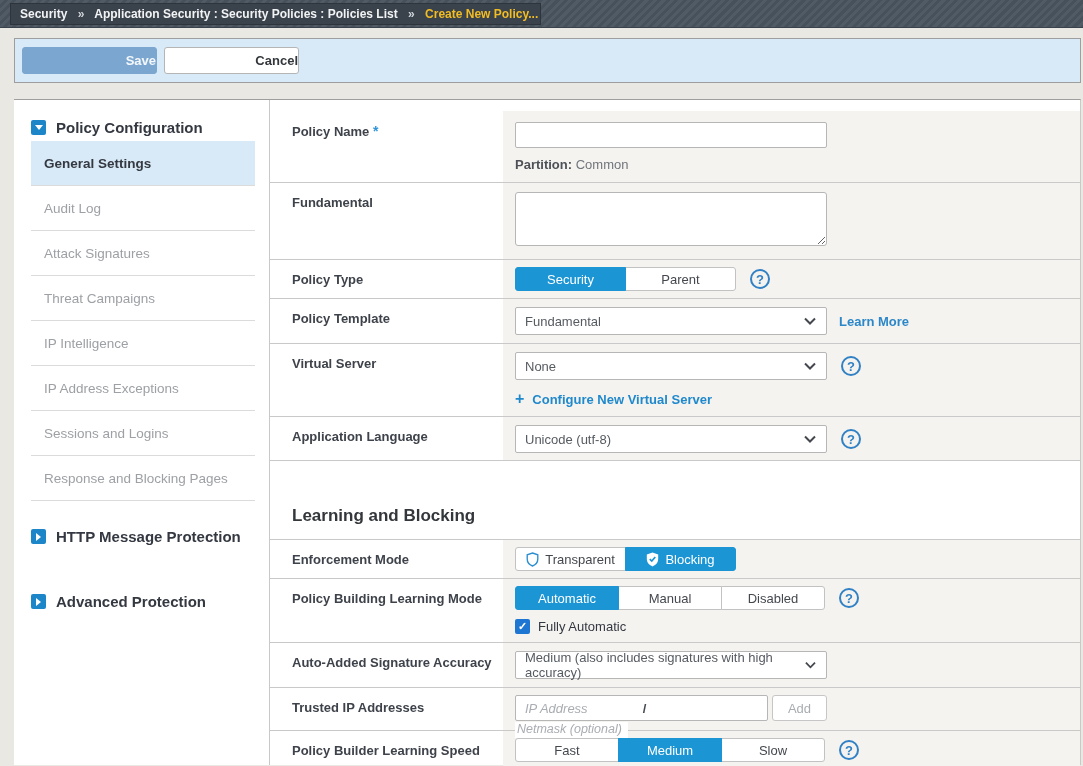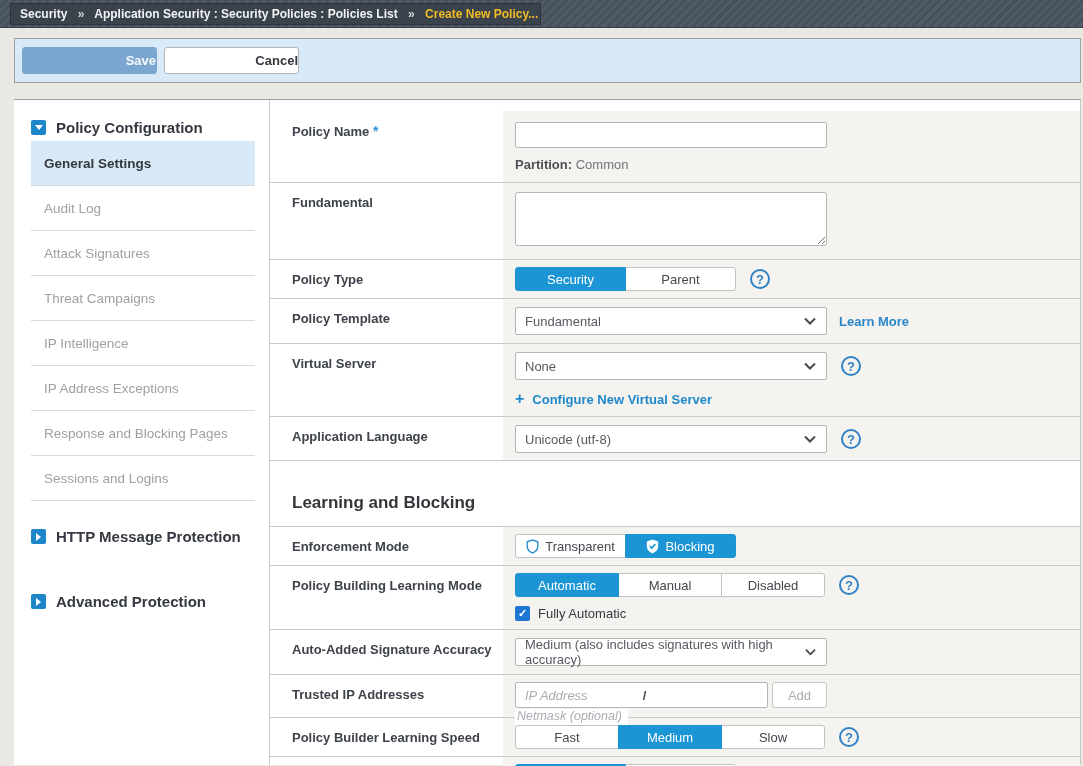--- a/index.html
+++ b/index.html
@@ -118,21 +118,21 @@
   .select {
     width:312px; height:28px; background:#fff; border:1px solid #b6b6b6;
     border-radius:2px; display:flex; align-items:center; justify-content:space-between;
     padding:0 10px 0 9px; font-size:13px; color:#565b61; cursor:pointer;
   }
   .link { color:#2b87c8; font-size:13px; font-weight:bold; cursor:pointer; text-decoration:none; }
   .cfg-link { display:flex; align-items:center; gap:8px; margin-top:11px;
               color:#2089cc; font-size:13px; font-weight:bold; cursor:pointer; }
   .plus { font-size:16px; font-weight:bold; line-height:1; }
   
-  .section-band { padding:32px 0 13px 22px; border-bottom:1px solid #c9c9c9;
+  .section-band { padding:45px 0 13px 22px; border-bottom:1px solid #c9c9c9;
                   font-size:17px; font-weight:bold; color:#33373b; background:#fff; }
   
   .check-row { display:flex; align-items:center; gap:8px; margin-top:9px;
                font-size:13px; color:#343841; cursor:pointer; }
   .checkbox { width:15px; height:15px; border-radius:2px; background:#1d76d1;
               display:inline-flex; align-items:center; justify-content:center;
               color:#fff; font-size:11px; font-weight:bold; }
   
   .ip-row { display:flex; align-items:center; }
   .ip-box { width:253px; height:26px; background:#fff; border:1px solid #b6b6b6;
@@ -176,22 +176,22 @@
         </span>
       <span>Policy Configuration</span>
     </div>
     <div class="side-items">
       <div class="side-item active">General Settings</div>
       <div class="side-item">Audit Log</div>
       <div class="side-item">Attack Signatures</div>
       <div class="side-item">Threat Campaigns</div>
       <div class="side-item">IP Intelligence</div>
       <div class="side-item">IP Address Exceptions</div>
+      <div class="side-item">Sessions and Logins</div>
       <div class="side-item">Response and Blocking Pages</div>
-      <div class="side-item">Sessions and Logins</div>
     </div>
     <div class="side-header sub">
       <span class="exp-icon">
           <span class="tri-right"></span>
         </span>
       <span>HTTP Message Protection</span>
     </div>
     <div class="side-header sub2">
       <span class="exp-icon">
           <span class="tri-right"></span>

